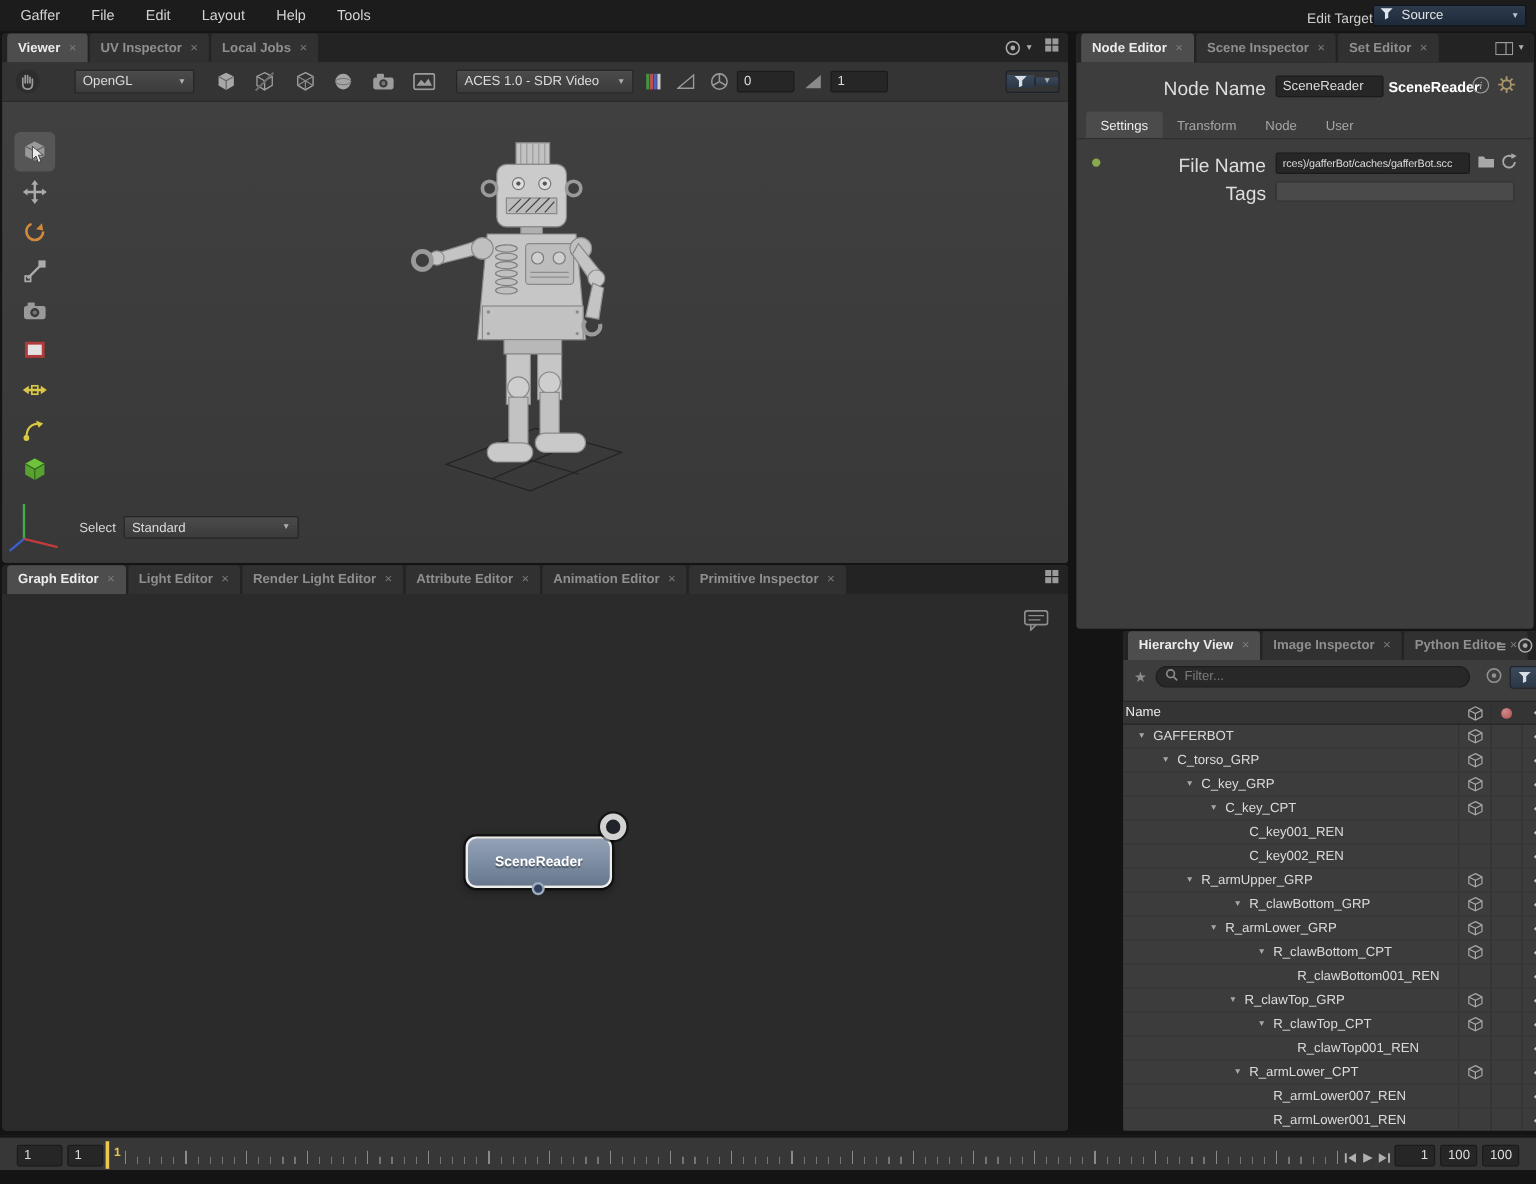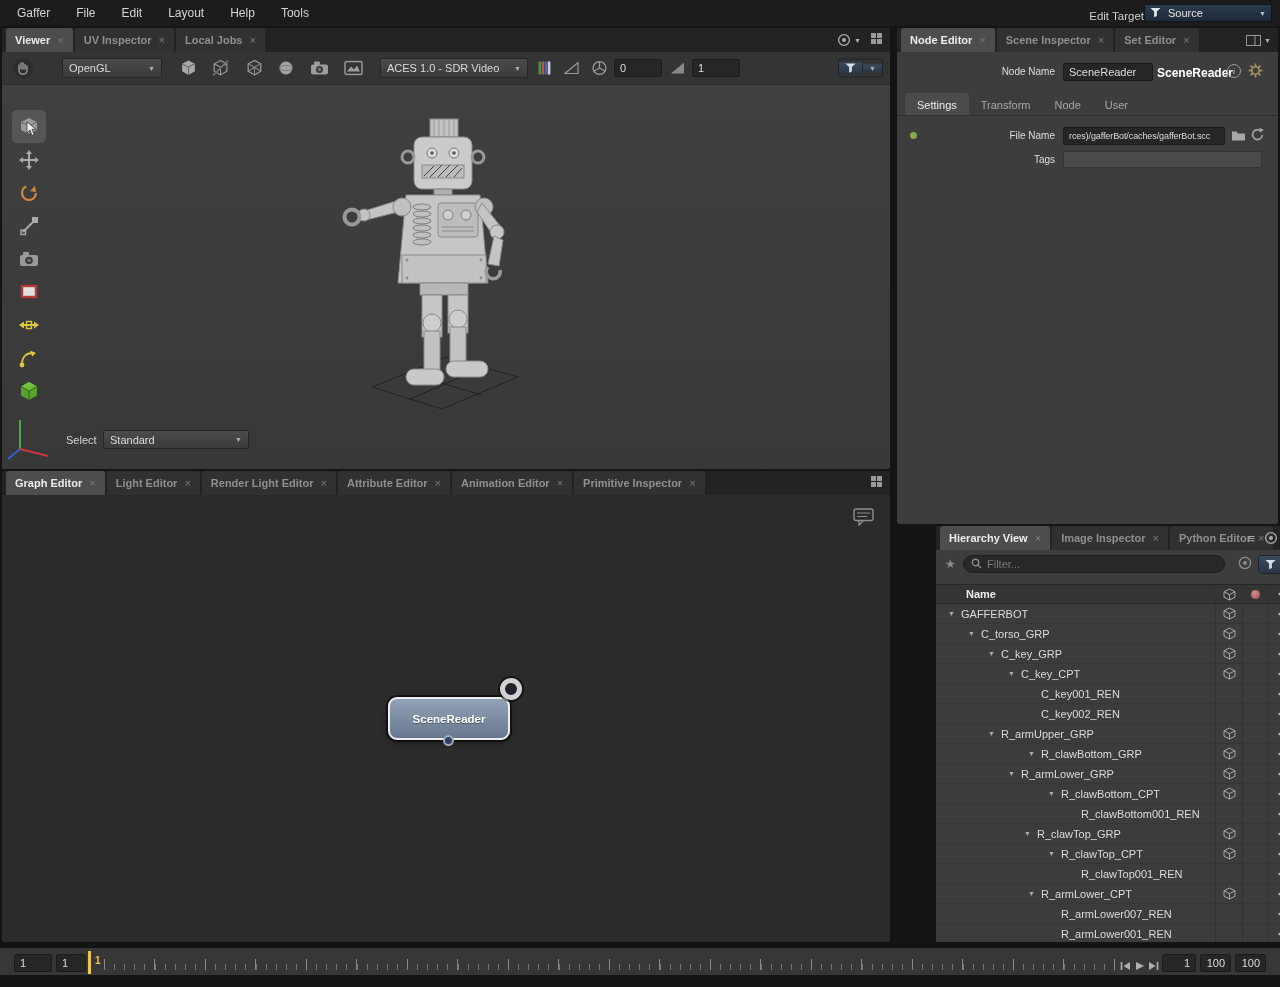--- a/index.html
+++ b/index.html
@@ -65,21 +65,21 @@
                 display:flex; align-items:center; justify-content:center; }
   .scene-node span { color:#fff; font-size:11.5px; font-weight:bold; text-shadow:0 1px 1px rgba(0,0,0,.4); }
   .node-plug-out { position:absolute; left:498px; top:183px; width:22px; height:22px; border-radius:50%;
                    border:5px solid #d2d2d2; background:#20242a; box-shadow:0 0 0 2px rgba(0,0,0,.5); }
   .node-plug-bottom { position:absolute; left:441px; top:240px; width:11px; height:11px; border-radius:50%;
                       background:#33405c; border:2px solid #9aaabf; }
   .bubble-icon { position:absolute; right:16px; top:12px; }
 
   
   .node-editor-panel { left:897px; top:28px; width:381px; height:496px; }
-  .ne-label { position:absolute; left:0; width:158px; text-align:right; color:#dedede; font-size:10px; }
+  .ne-label { position:absolute; left:0; width:158px; text-align:right; color:#dedede; font-size:16px; }
   .ne-input { position:absolute; }
   .type-label { position:absolute; left:260px; top:38px; color:#fff; font-size:12px; font-weight:bold; }
   .info-icon { position:absolute; left:330px; top:36px; width:14px; height:14px; border:1px solid #9a9a9a;
                border-radius:50%; color:#c0c0c0; font-size:9px; font-style:italic;
                font-family:"Liberation Serif","DejaVu Serif",serif; display:flex; align-items:center; justify-content:center; }
   .gear-icon { position:absolute; left:351px; top:35px; }
   .section-tabs { position:absolute; left:8px; top:64px; height:24px; display:flex; align-items:flex-end; }
   .stab { height:23px; display:flex; align-items:center; padding:0 12px; font-size:11px; color:#a6a6a6;
           border-radius:3px 3px 0 0; }
   .stab.active { background:#4b4b4b; color:#ececec; }
@@ -96,21 +96,21 @@
   .search-box input { background:transparent; border:none; outline:none; color:#bdbdbd; font-size:11px;
                       width:100%; font-family:inherit; }
   .search-box input::placeholder { color:#7a7a7a; }
   .filter-circle { position:absolute; left:302px; top:6px; }
   .hfunnel { position:absolute; left:322px; top:5px; }
   .hheader { position:absolute; left:0; top:58px; right:0; height:20px; background:#343434;
              border-top:1px solid #262626; border-bottom:1px solid #262626; display:flex; align-items:center; }
   .hrows { position:absolute; left:0; top:78px; right:0; bottom:0; overflow:hidden; }
   .hrow { display:flex; align-items:center; height:20px; border-bottom:1px solid #363636; background:#3c3c3c; }
   .hname { flex:1; display:flex; align-items:center; overflow:hidden; white-space:nowrap; color:#dcdcdc; font-size:11px; }
-  .hheader .hname { color:#ececec; font-weight:bold; padding-left:30px; }
+  .hheader .hname { color:#ececec; font-weight:normal; padding-left:2px; }
   .expander { display:inline-block; width:13px; font-size:7px; color:#a8a8a8; }
   .hcell { height:100%; display:flex; align-items:center; justify-content:center; border-left:1px solid #333; }
   .cubecell { width:27px; } .midcell { width:26px; } .eyecell { width:34px; }
   .hrow-tail,.hh-tail { width:15px; height:100%; }
   .red-ball { width:9px; height:9px; border-radius:50%;
               background:radial-gradient(circle at 35% 30%, #d08a8a, var(--header-red-ball,#b05050)); }
   .vscroll { position:absolute; right:1px; top:78px; bottom:1px; width:13px; background:#2c2c2c;
              border:1px solid #242424; border-radius:2px; }
   .vthumb { position:absolute; left:1px; right:1px; top:1px; height:296px; background:#565656; border-radius:2px; }
   .sbtn { position:absolute; left:1px; right:1px; height:14px; background:#3a3a3a; color:#9a9a9a;

